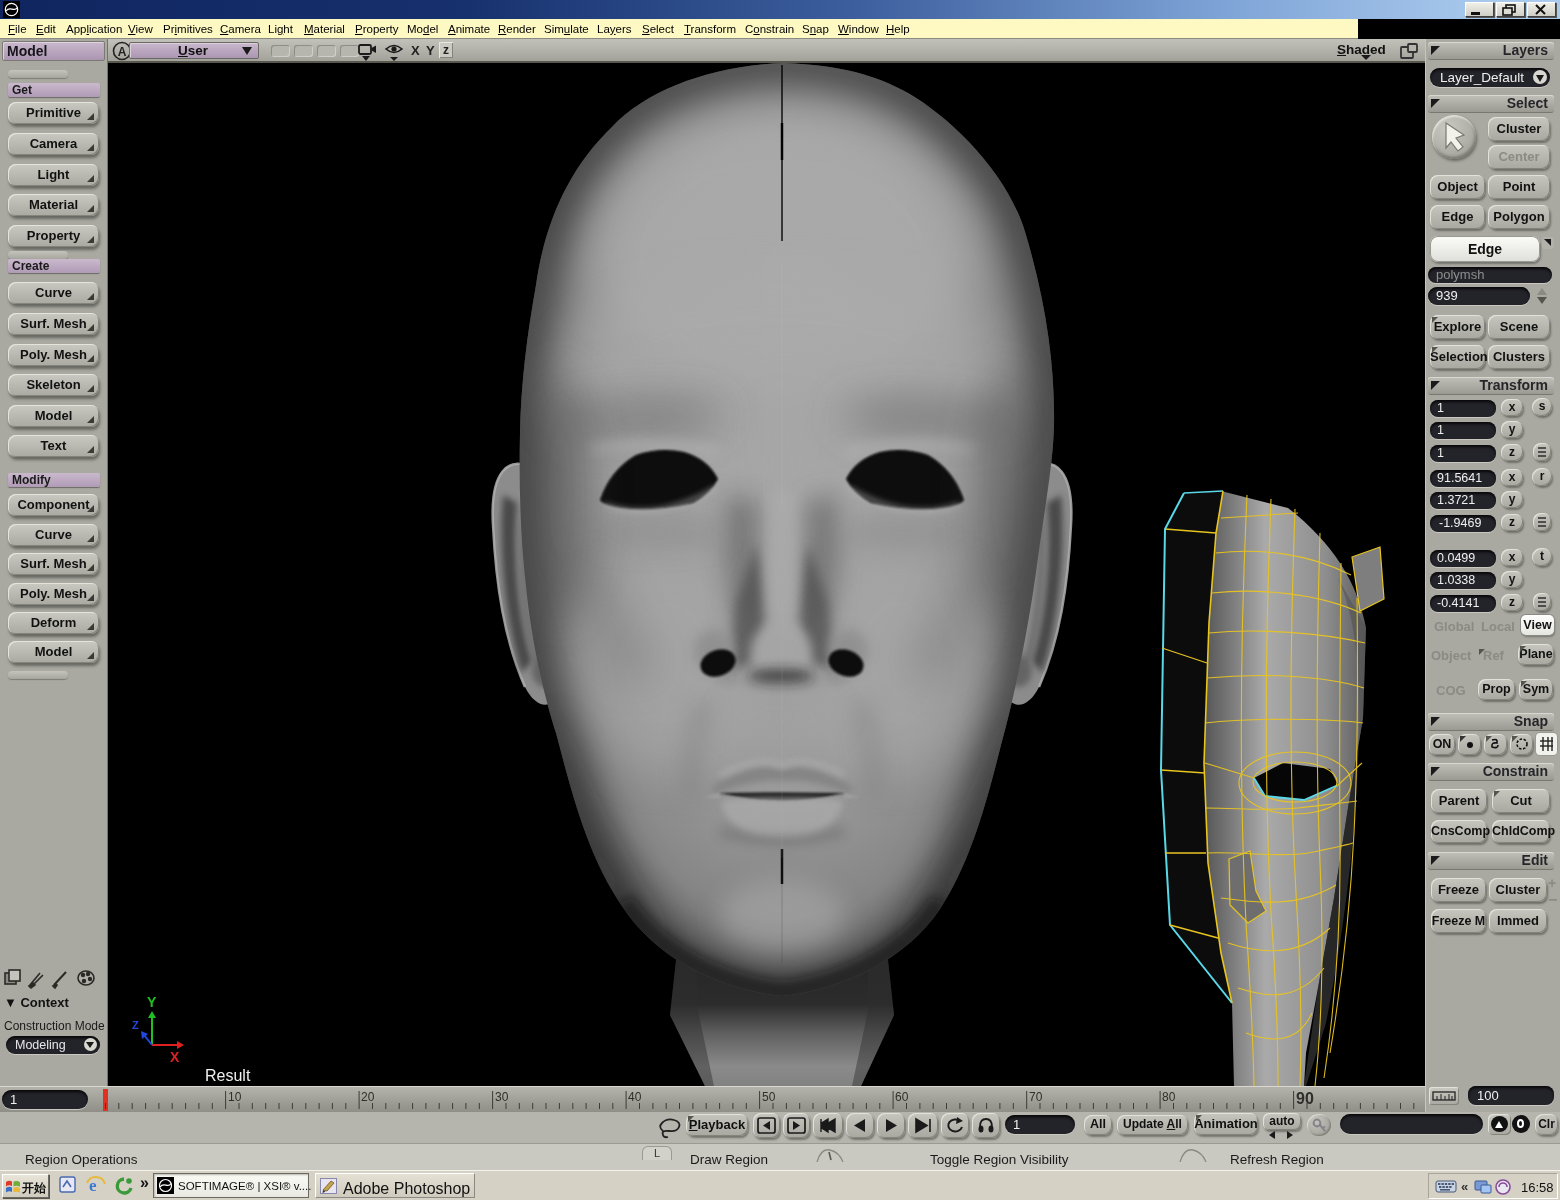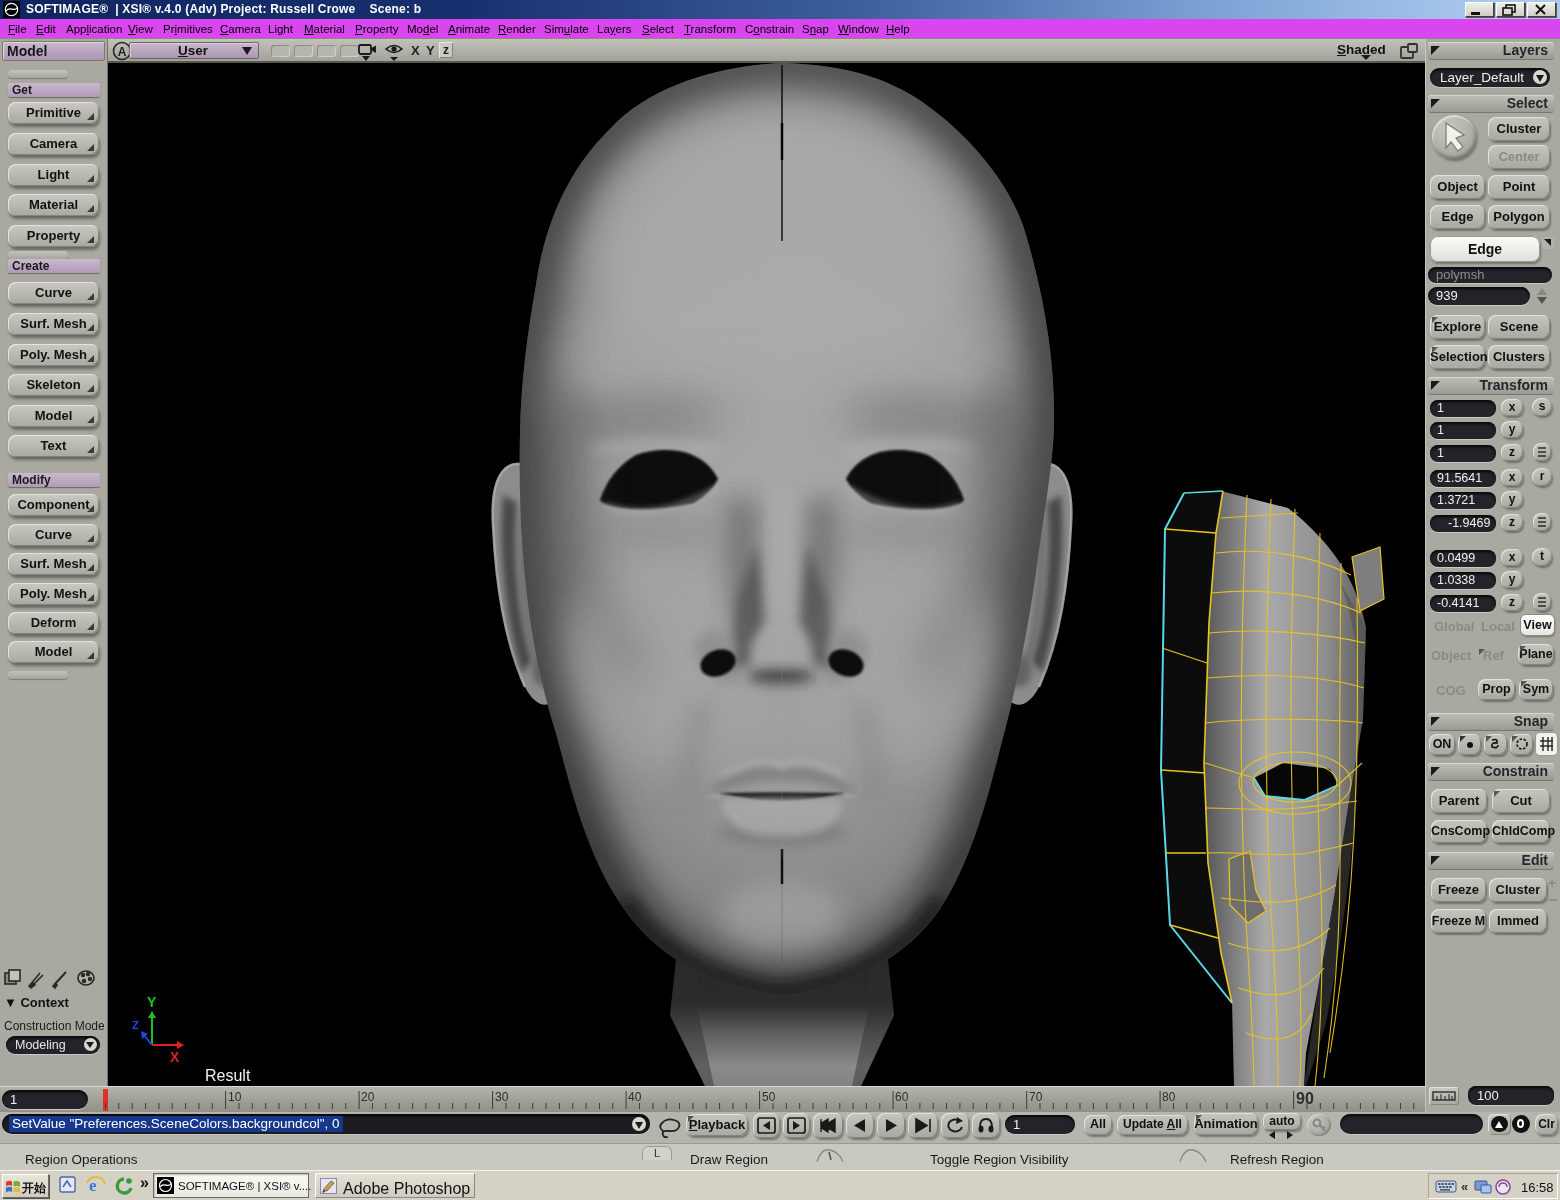--- a/index.html
+++ b/index.html
@@ -9,21 +9,21 @@
   
   #titlebar { left:0; top:0; width:1560px; height:19px;
     background:linear-gradient(to right,#0f2560 0%,#17316e 30%,#3d5f9e 55%,#7da3d6 78%,#a8c8ec 95%,#abcbee 100%);
     color:#fff; font-weight:bold; font-size:12px; line-height:19px; letter-spacing:-0.1px; }
   #titlebar .logo { position:absolute; left:3px; top:1px; width:17px; height:17px; background:#000; }
   #titlebar .ttxt { position:absolute; left:26px; top:0px; letter-spacing:0.2px; }
   .winbtn { position:absolute; top:2px; width:29px; height:15px; background:linear-gradient(#efefe8,#cfcfc6);
     border:1px solid #404040; border-top-color:#fff; border-left-color:#fff; box-shadow:1px 1px 0 #555;
     color:#000; text-align:center; font-size:11px; line-height:13px; font-weight:bold; }
   
-  #menubar { left:0; top:19px; width:1560px; height:20px; background:#d946ef;
+  #menubar { left:0; top:19px; width:1358px; height:20px; background:#fef9c3;
     font-size:11.5px; color:#000; border-bottom:1px solid #8a8a82; }
   #menubar span.mi { position:absolute; top:4px; }
   u { text-decoration:underline; }
   
   .panel { background:#a9a9a2; }
   .hdrbar { position:absolute; height:17px; border-radius:3px;
     background:linear-gradient(#c0c0b9,#9a9a93);
     box-shadow:0 1px 0 #78786f, inset 0 1px 0 #d8d8d0; }
   .hdrbar .tri { position:absolute; left:3px; top:4px; width:0; height:0;
     border-top:9px solid #1a1a1a; border-right:9px solid transparent; }
@@ -49,21 +49,20 @@
     box-shadow:0 1px 1px #6a6a62; color:#1a1a1a; font-weight:bold; font-size:12px; line-height:14px; padding-left:4px; }
 </style>
 </head>
 <body>
 
 <div id="titlebar" class="abs">
   <div class="logo"><svg width="17" height="17" viewBox="0 0 17 17">
         <circle cx="8.5" cy="8.5" r="6.2" fill="none" stroke="#fff" stroke-width="1.2"></circle>
         <path d="M3 10 C7 4 11 12 14.5 6.5" fill="none" stroke="#fff" stroke-width="1.2"></path>
       </svg></div>
-  <div class="ttxt">SOFTIMAGE®&nbsp; | XSI® v.4.0 (Adv) Project: Russell Crowe&nbsp;&nbsp;&nbsp;&nbsp;Scene: b</div>
   <div class="winbtn" style="right:66px;"><svg width="27" height="13">
         <rect x="5" y="9" width="9" height="3" fill="#111"></rect>
       </svg></div>
   <div class="winbtn" style="right:35px;"><svg width="27" height="13">
         <rect x="9" y="2" width="9" height="7" fill="none" stroke="#111" stroke-width="1.6"></rect>
         <rect x="6" y="5" width="9" height="7" fill="#dcdcd4" stroke="#111" stroke-width="1.6"></rect>
       </svg></div>
   <div class="winbtn" style="right:4px;"><svg width="27" height="13">
         <path d="M8 2 L17 11 M17 2 L8 11" stroke="#111" stroke-width="2"></path>
       </svg></div>
@@ -473,21 +472,21 @@
   <div class="dark" style="left:4px;top:431px;width:66px;height:17px;border-radius:8px;">
       <span style="position:absolute;left:7px;top:1px;font-size:12.5px;">91.5641</span>
     </div>
   <div class="btn" style="left:75px;top:430px;width:22px;height:17px;line-height:16px;font-size:12px;">x</div>
   <div class="btn" style="left:106px;top:429px;width:20px;height:18px;line-height:17px;border-radius:9px;font-size:12px;">r</div>
   <div class="dark" style="left:4px;top:453px;width:66px;height:17px;border-radius:8px;">
       <span style="position:absolute;left:7px;top:1px;font-size:12.5px;">1.3721</span>
     </div>
   <div class="btn" style="left:75px;top:452px;width:22px;height:17px;line-height:16px;font-size:12px;">y</div>
   <div class="dark" style="left:4px;top:476px;width:66px;height:17px;border-radius:8px;">
-      <span style="position:absolute;left:18px;top:1px;font-size:12.5px;">-1.9469</span>
+      <span style="position:absolute;left:9px;top:1px;font-size:12.5px;">-1.9469</span>
     </div>
   <div class="btn" style="left:75px;top:475px;width:22px;height:17px;line-height:16px;font-size:12px;">z</div>
   <div class="btn" style="left:107px;top:474px;width:18px;height:18px;"><svg width="18" height="18">
         <g stroke="#222" stroke-width="1.4">
           <line x1="5" y1="5" x2="13" y2="5"></line>
           <line x1="5" y1="9" x2="13" y2="9"></line>
           <line x1="5" y1="13" x2="13" y2="13"></line>
         </g>
       </svg></div>
   <div class="dark" style="left:4px;top:511px;width:66px;height:17px;border-radius:8px;">
@@ -697,25 +696,20 @@
     <div style="position:absolute;left:762px;top:3px;font-size:12px;color:#2e2e2a;">50</div>
     <div style="position:absolute;left:895px;top:3px;font-size:12px;color:#2e2e2a;">60</div>
     <div style="position:absolute;left:1029px;top:3px;font-size:12px;color:#2e2e2a;">70</div>
     <div style="position:absolute;left:1162px;top:3px;font-size:12px;color:#2e2e2a;">80</div>
     <div style="position:absolute;left:1296px;top:3px;font-size:16px;color:#2e2e2a;font-weight:bold;">90</div>
   </div>
 </div>
 
 <div id="cmdrow" class="abs" style="left:0;top:1112px;width:1560px;height:31px;background:#b5b5ae;">
 
-  <div class="dark" style="left:2px;top:2px;width:648px;height:20px;border-radius:10px;background:#1c1c22;">
-    <span style="position:absolute;left:7px;top:2px;font-size:13.5px;color:#fff;background:#16378a;padding:0 3px;line-height:16px;">SetValue "Preferences.SceneColors.backgroundcol", 0</span>
-    <span style="position:absolute;right:4px;top:3px;width:14px;height:14px;background:#d8d8d0;border-radius:50%;"></span>
-    <span style="position:absolute;right:7.5px;top:8px;width:0;height:0;border-top:7px solid #1a1a1a;border-left:4.5px solid transparent;border-right:4.5px solid transparent;"></span>
-  </div>
 
   <svg class="abs" style="left:655px;top:1px;" width="30" height="28" viewBox="0 0 30 28">
     <path d="M8 18 Q3 14 7 10 Q12 5 19 7 Q26 9 24 14 Q22 19 14 18 Q6 17 8 22 Q9 25 13 24" fill="none" stroke="#222" stroke-width="1.8"></path>
   </svg>
   <div class="btn" style="left:686px;top:2px;width:62px;height:22px;line-height:21px;font-size:13px;"><span class="foldtl"></span><u>P</u>layback</div>
 
   <div class="btn tr" style="left:753px;top:1px;width:27px;height:25px;"><svg width="27" height="25" viewBox="0 0 27 25">
         <rect x="5" y="5" width="17" height="15" rx="2" fill="none" stroke="#1a1a1a" stroke-width="1.7"></rect>
         <path d="M17 8 L10 12.5 L17 17 Z" fill="#1a1a1a"></path>
       </svg></div>

